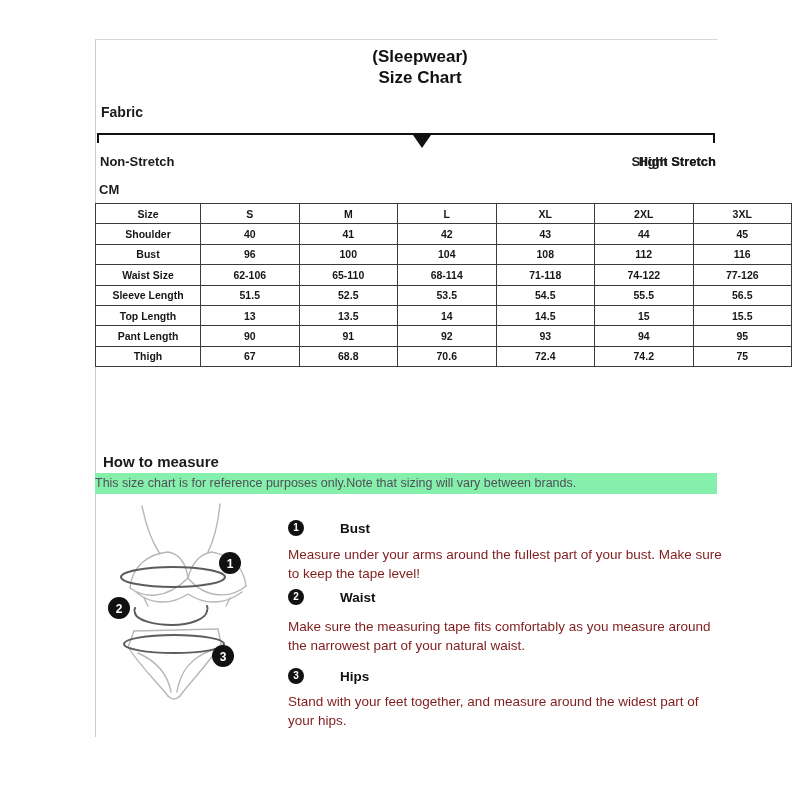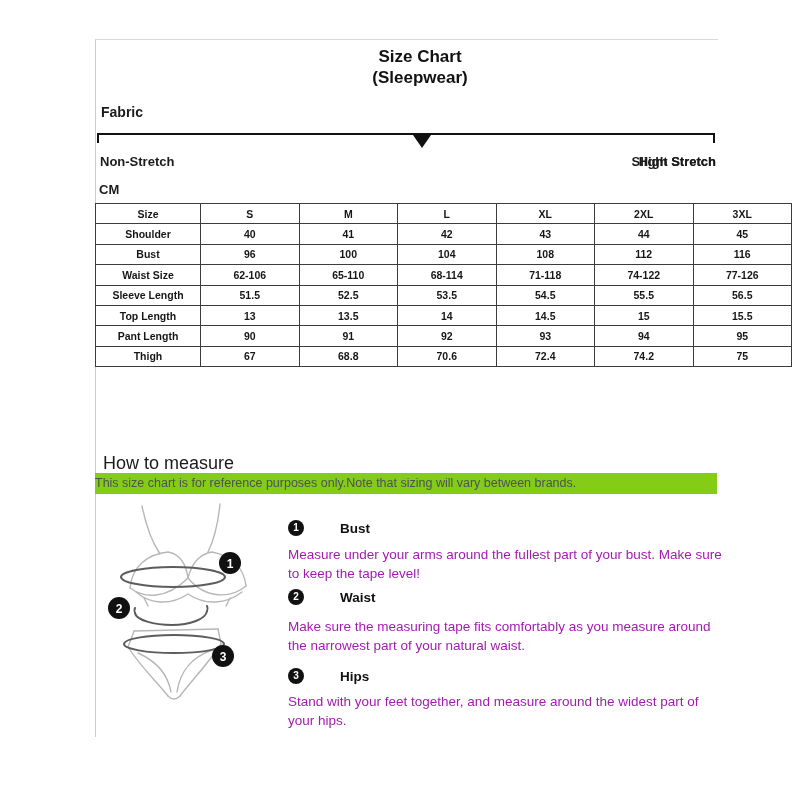--- a/index.html
+++ b/index.html
@@ -21,43 +21,43 @@
   .scale-labels{position:absolute;left:97px;top:154px;width:619px;height:16px;font-size:13px;font-weight:bold;}
   .scale-labels .lab-left{position:absolute;left:3px;top:0;}
   .scale-labels .lab-mid{position:absolute;left:0;width:100%;text-align:right;top:0;}
   .scale-labels .lab-right{position:absolute;right:0;top:0;}
   .cm-label{position:absolute;left:99px;top:182px;font-size:13px;font-weight:bold;}
   
   .size-table{position:absolute;left:95px;top:203px;width:697px;border-collapse:collapse;table-layout:fixed;}
   .size-table td{border:1px solid #3c3c3c;height:19.4px;text-align:center;vertical-align:middle;
         font-size:10.5px;font-weight:bold;color:#161616;padding:0;}
   
-  .htm-heading{position:absolute;left:103px;top:453px;font-size:18px;font-weight:normal;}
-  .htm-note{position:absolute;left:95px;top:473px;width:622px;height:21px;background:#84cc16;
+  .htm-heading{position:absolute;left:103px;top:453px;font-size:15px;font-weight:bold;}
+  .htm-note{position:absolute;left:95px;top:473px;width:622px;height:21px;background:#86efac;
         font-size:12.5px;color:#4d5257;line-height:21px;}
   .illustration{position:absolute;left:100px;top:500px;}
   .steps{position:absolute;left:288px;top:514px;width:434px;}
   .step-head{position:absolute;left:0;display:flex;align-items:center;}
   .badge{width:16px;height:16px;border-radius:50%;background:#111;color:#fff;
         font-size:10px;font-weight:bold;text-align:center;line-height:16px;flex:0 0 16px;}
   .step-title{font-size:13.5px;font-weight:bold;color:#111;margin-left:36px;}
-  .step-text{position:absolute;left:0;width:434px;font-size:13.5px;line-height:19px;color:#a21caf;}
+  .step-text{position:absolute;left:0;width:434px;font-size:13.5px;line-height:19px;color:#7f1d1d;}
   .head-1{top:6px;}  .text-1{top:31px;}
   .head-2{top:75px;} .text-2{top:103px;}
   .head-3{top:154px;}.text-3{top:178px;}
 </style>
 </head>
 <body>
 
 <div class="page">
   <div class="card"></div>
 
   <div class="title">
+    <div>(Sleepwear)</div>
     <div>Size Chart</div>
-    <div>(Sleepwear)</div>
   </div>
 
   <div class="fabric-label">Fabric</div>
 
   <div class="scale-bar">
     <div class="tick left"></div>
     <div class="tick right"></div>
   </div>
   <div class="scale-marker"></div>
   <div class="scale-labels">

